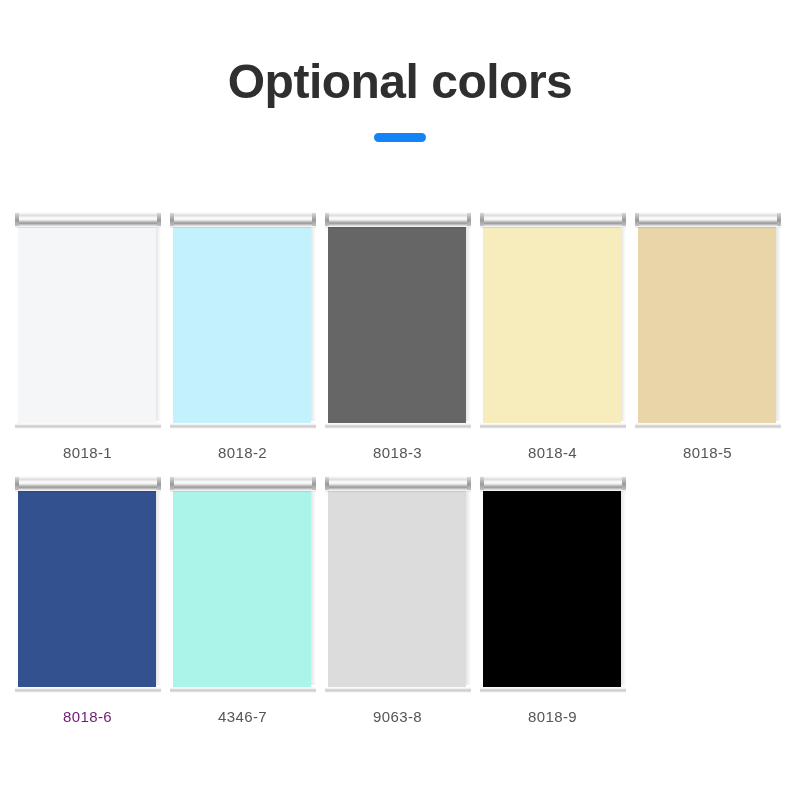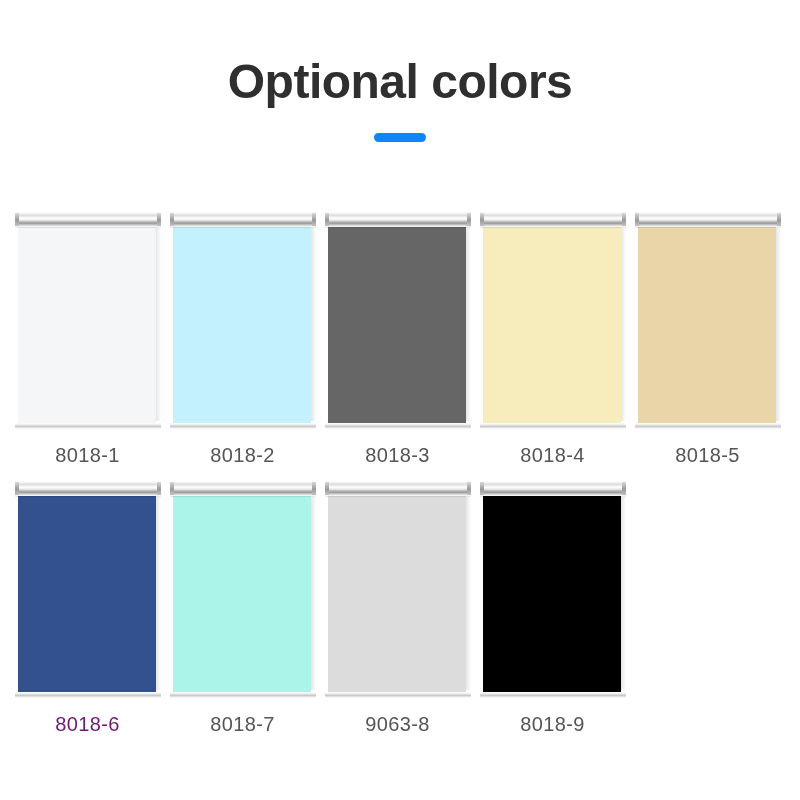--- a/index.html
+++ b/index.html
@@ -141,21 +141,21 @@
         #f0f0f0 25%,
         #c9c9c9 58%,
         #e9e9e9 80%,
         #fdfdfd 100%);
     border-radius: 1px;
     z-index: 3;
   }
 
   .swatch-label {
     margin-top: 11px;
-    font-size: 20px;
+    font-size: 15px;
     color: #555555;
     letter-spacing: 0.4px;
     font-family: "Liberation Sans", "DejaVu Sans", sans-serif;
     text-align: center;
     line-height: 1;
   }
 </style>
 </head>
 <body>
 
@@ -255,21 +255,21 @@
       <div class="swatch-cell">
         <div class="blind">
           <div class="blind-shadow"></div>
           <div class="blind-fabric" style="background: rgb(170, 244, 234);"></div>
           <div class="blind-rail">
             <span class="rail-cap left"></span>
             <span class="rail-cap right"></span>
           </div>
           <div class="blind-bottombar"></div>
         </div>
-        <div class="swatch-label" style="color: rgb(85, 85, 85);">8018-7</div>
+        <div class="swatch-label" style="color: rgb(85, 85, 85);">4346-7</div>
       </div>
 
       <div class="swatch-cell">
         <div class="blind">
           <div class="blind-shadow"></div>
           <div class="blind-fabric" style="background: rgb(220, 220, 220);"></div>
           <div class="blind-rail">
             <span class="rail-cap left"></span>
             <span class="rail-cap right"></span>
           </div>

